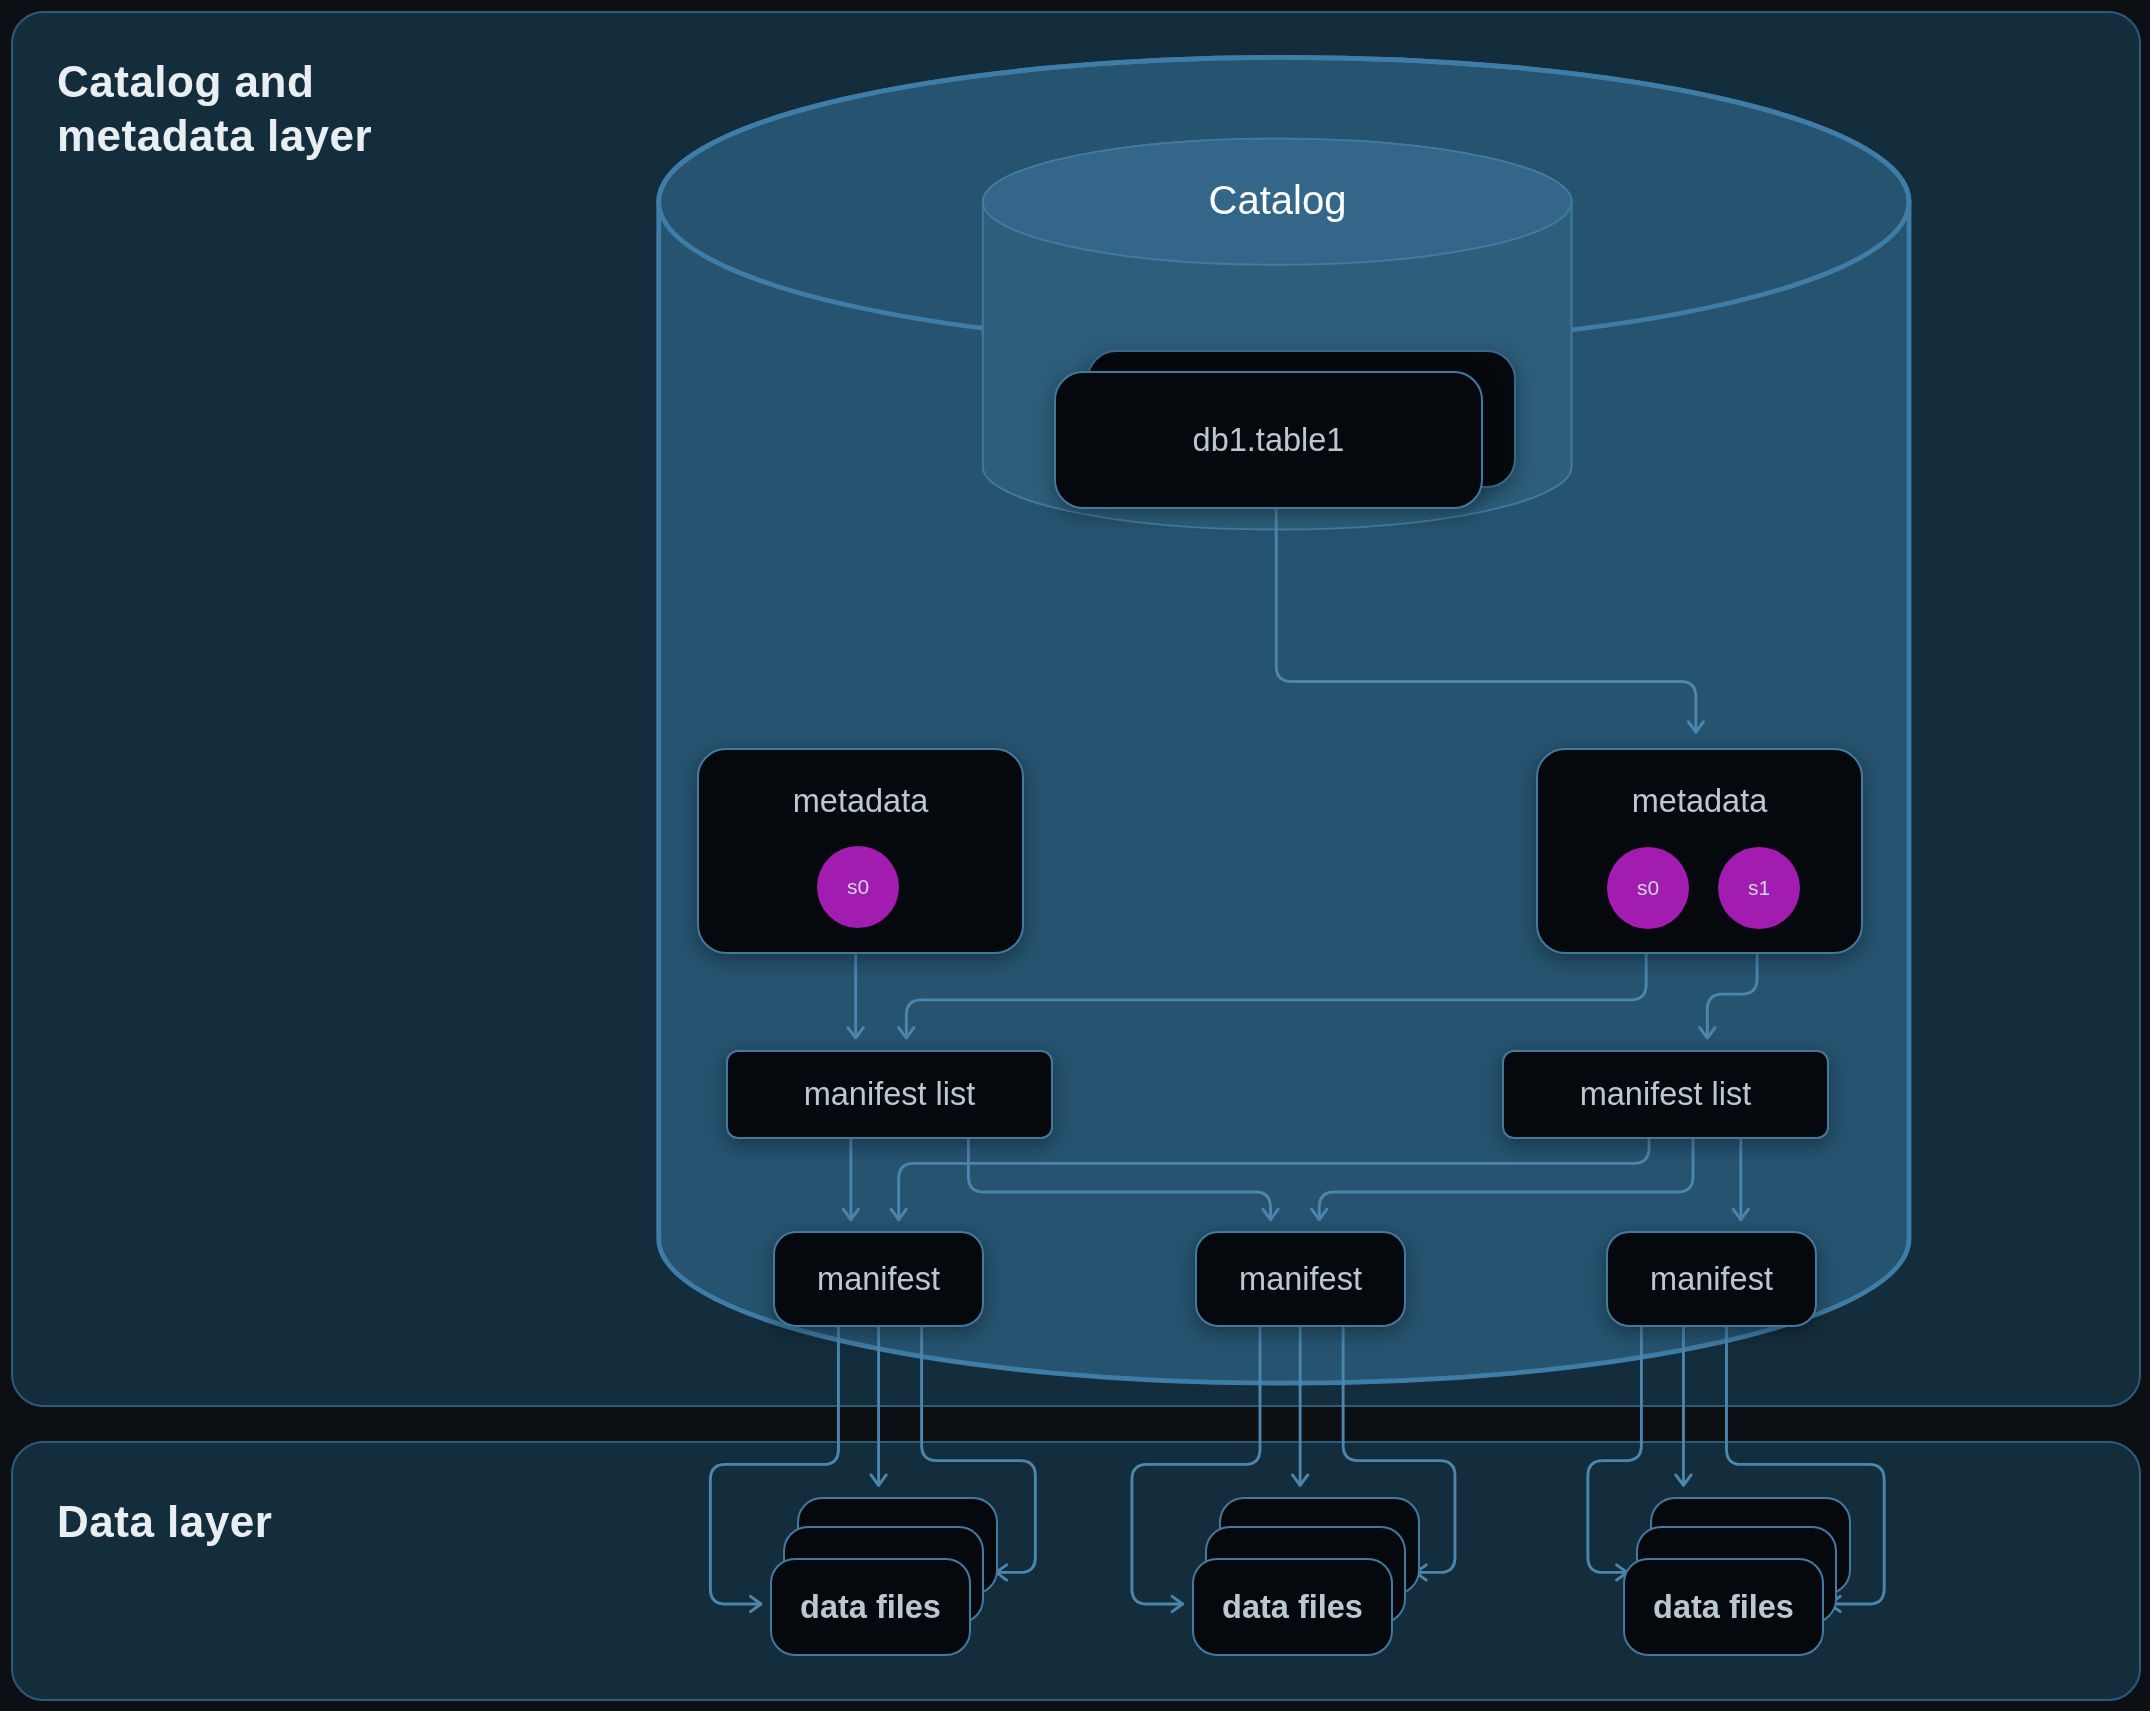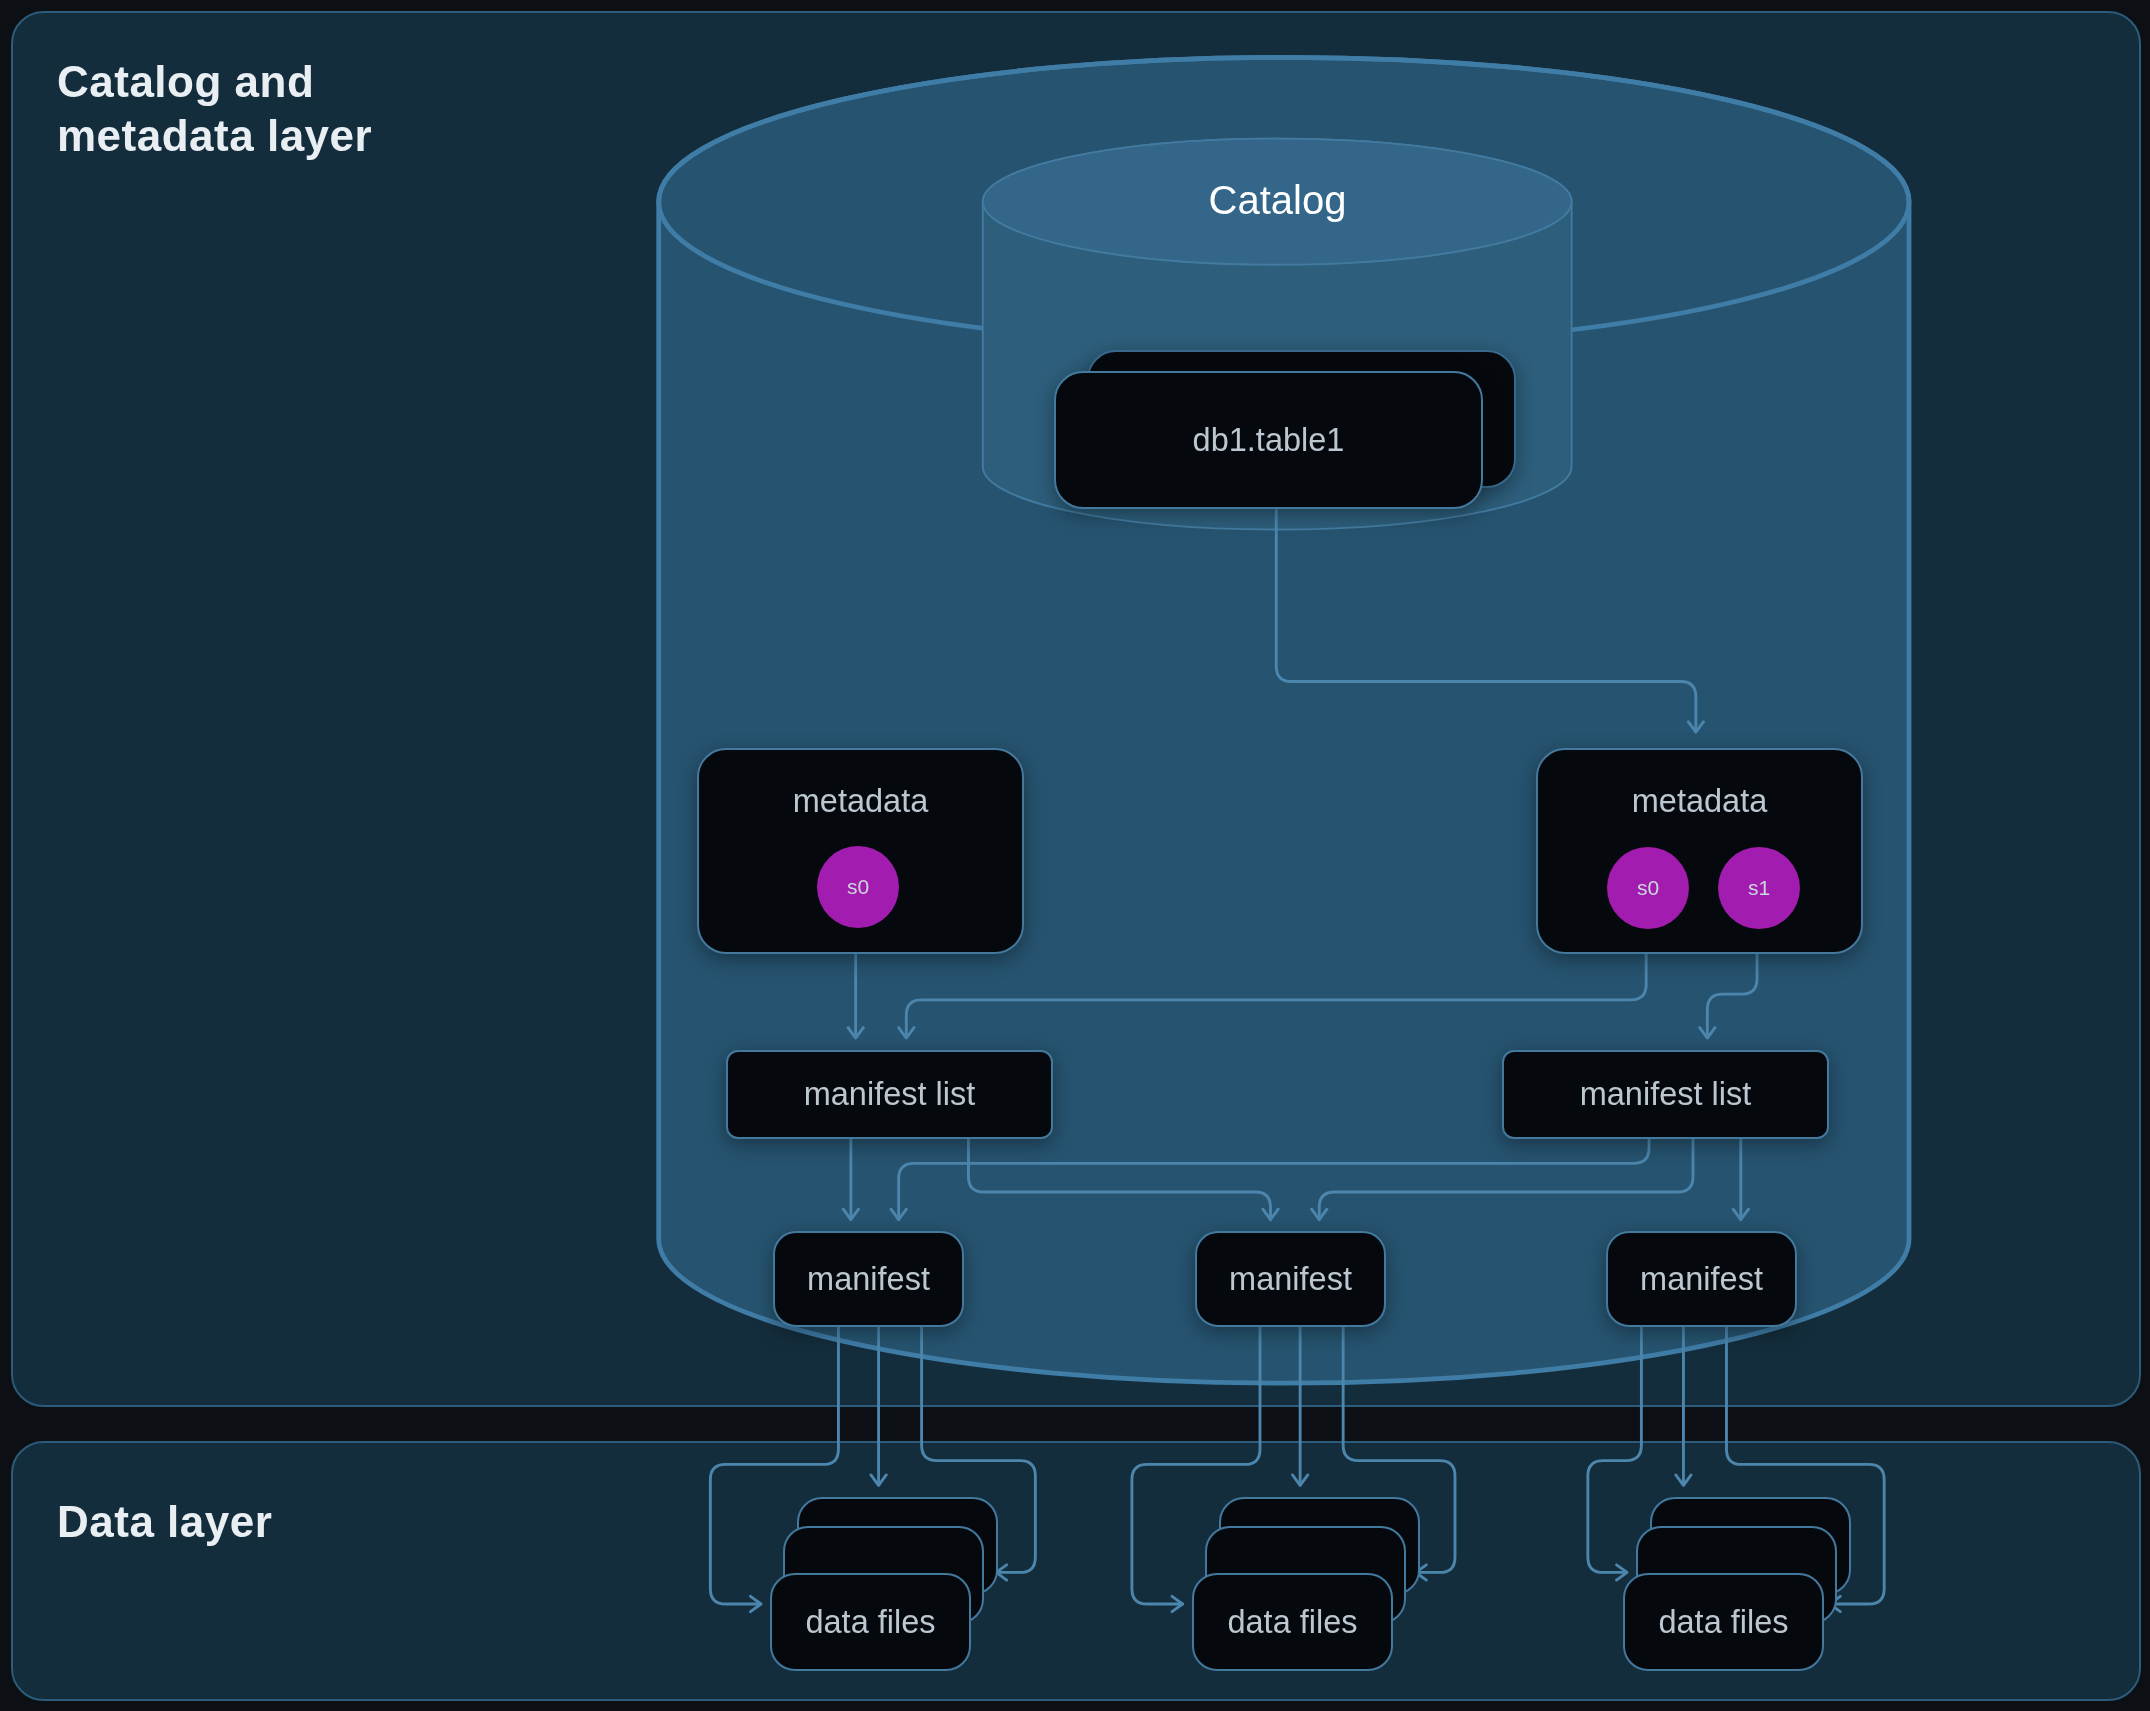--- a/index.html
+++ b/index.html
@@ -27,35 +27,35 @@
   .metadata-box{width:327px;height:206px;border-radius:29px;
                 align-items:flex-start;padding-top:33px;position:absolute;}
   #metadata-left{left:697px;top:748px;}
   #metadata-right{left:1536px;top:748px;}
   .chip{position:absolute;width:82px;height:82px;border-radius:50%;background:#a21caf;
         display:flex;align-items:center;justify-content:center;color:#ccd6dd;
         font-size:21px;z-index:2;}
   .ml-box{width:327px;height:89px;border-radius:12px;position:absolute;}
   #manifest-list-left{left:726px;top:1050px;}
   #manifest-list-right{left:1502px;top:1050px;}
-  .mf-box{width:191px;height:96px;border-radius:23px;position:absolute;}
+  .mf-box{width:211px;height:96px;border-radius:23px;position:absolute;}
   #manifest-1{left:773px;top:1231px;}
   #manifest-2{left:1195px;top:1231px;}
   #manifest-3{left:1606px;top:1231px;}
   .stack{position:absolute;z-index:2;width:249px;height:191px;}
   .stack .card{position:absolute;width:201px;height:98px;border-radius:25px;
                background:#05090e;border:2.4px solid #44799e;box-sizing:border-box;
                display:flex;align-items:center;justify-content:center;
                color:#bcc7d0;font-size:32.5px;}
   #stack-1{left:770px;top:1497px;}
   #stack-2{left:1192px;top:1497px;}
   #stack-3{left:1623px;top:1497px;}
   .stack .back{left:27px;top:0;}
   .stack .mid{left:13.4px;top:29px;}
-  .stack .front{left:0;top:76px;}
+  .stack .front{left:0;top:61px;font-weight:bold;}
 </style>
 </head>
 <body>
 
 <div id="panel-top" class="panel"></div>
 <div id="panel-bottom" class="panel"></div>
 
 <svg id="diagram-svg" width="2151" height="1712" viewBox="0 0 2250 1791">
   <defs>
     <marker id="arr" viewBox="-13 -10 14 20" refX="0" refY="0" markerWidth="14" markerHeight="20" orient="auto" markerUnits="userSpaceOnUse">

